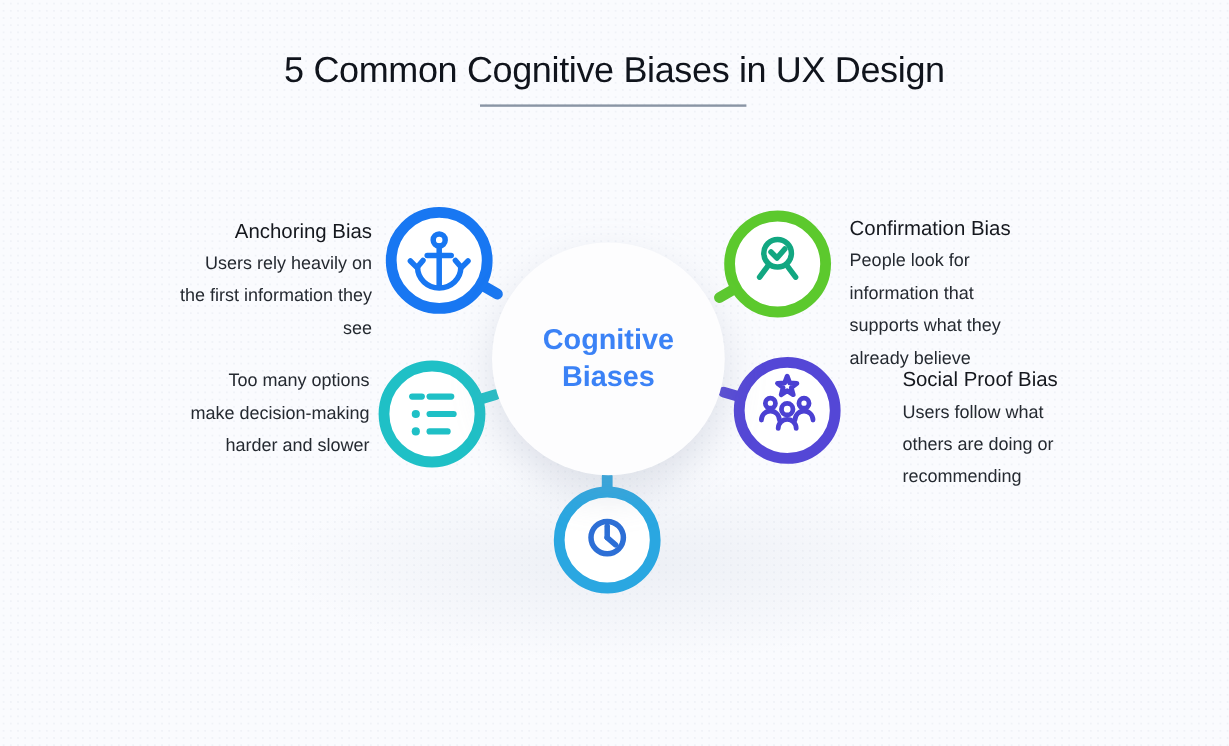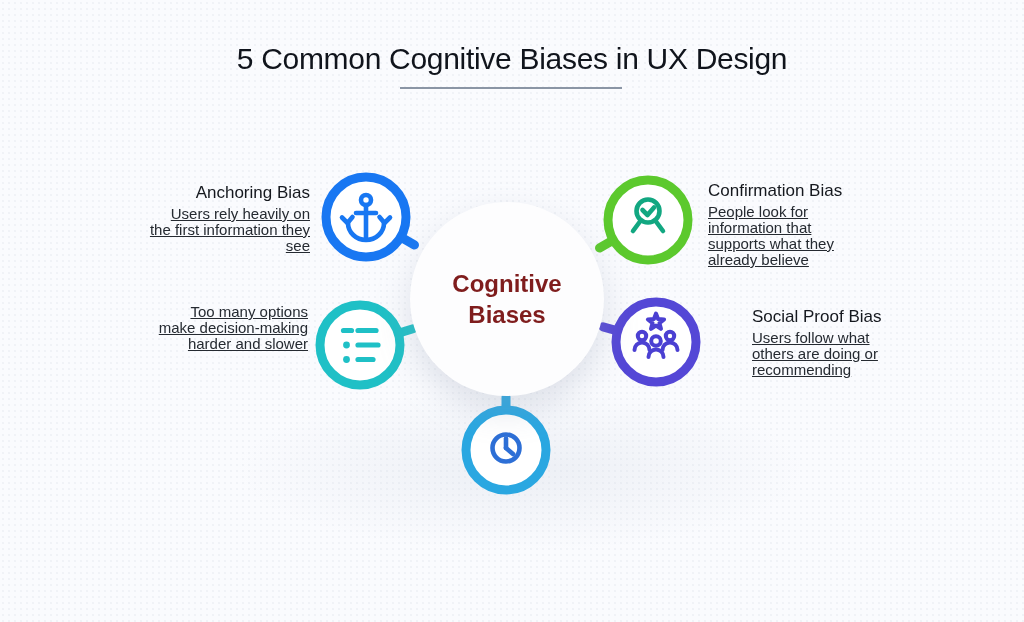--- a/index.html
+++ b/index.html
@@ -48,21 +48,21 @@
     background: #fdfdfe;
     box-shadow: 0 14px 34px rgba(145,155,175,0.28);
     display: flex;
     align-items: center;
     justify-content: center;
     z-index: 3;
   }
   .center-label {
     font-size: 24px;
     font-weight: 700;
-    color: #7f1d1d;
+    color: #3b82f6;
     text-align: center;
     line-height: 1.3;
     white-space: pre-line;
   }
   .node-icon {
     position: absolute;
     width: 116px; height: 116px;
     z-index: 2;
   }
   .node-icon.anchoring    { left: 308px; top: 159px; }
@@ -77,23 +77,22 @@
   .node-text .heading {
     font-size: 17px;
     font-weight: 400;
     color: #15181e;
     line-height: 22px;
     margin-bottom: 2px;
   }
   .node-text .desc {
     font-size: 15px;
     color: #252a31;
-    line-height: 16px;
+    line-height: 27px;
     white-space: pre-line;
-    text-decoration: underline;
   }
   .node-text.anchoring    { right: 714px; top: 182px; width: 230px; text-align: right; }
   .node-text.choice       { right: 716px; top: 304px; width: 230px; text-align: right; }
   .node-text.confirmation { left: 708px;  top: 180px; width: 190px; text-align: left; }
   .node-text.social       { left: 752px;  top: 306px; width: 190px; text-align: left; }
   .node-text.recency      { left: 447px;  top: 506px; width: 210px; text-align: left; }
 </style>
 </head>
 <body>
 

